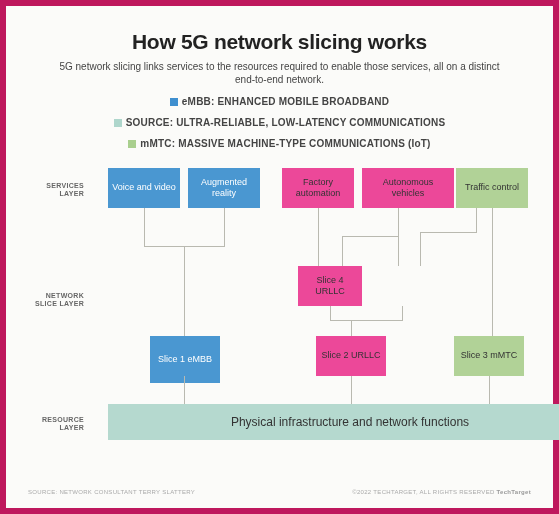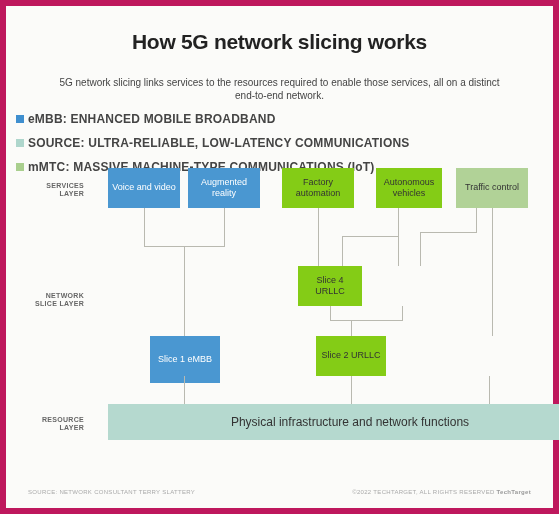--- a/index.html
+++ b/index.html
@@ -1,30 +1,30 @@
 <!DOCTYPE html>
 <html><head>
 <meta charset="utf-8">
 <style>
   * { box-sizing: border-box; margin: 0; padding: 0; }
   body { font-family: Arial, Helvetica, sans-serif; background: #fff; }
   .frame { width: 559px; height: 514px; position: relative; background: #fbfbf9; border: 6px solid #be185d; }
   .inner { position: absolute; inset: 10px; background: #fbfbf9; }
   .title { text-align: center; font-size: 21px; font-weight: 700; color: #222; margin-top: 14px; letter-spacing: -0.3px; }
-  .subtitle { text-align: center; font-size: 10px; color: #444; margin-top: 22px; line-height: 1.3; padding: 0 40px; }
-  .legend { display: flex; justify-content: center; flex-wrap: wrap; gap: 10px 22px; margin-top: 10px; font-size: 12px; font-weight: 600; color: #444; letter-spacing: 0.2px; flex-direction: column; }
+  .subtitle { text-align: center; font-size: 10px; color: #444; margin-top: 6px; line-height: 1.3; padding: 0 40px; }
+  .legend { display: flex; justify-content: center; flex-wrap: wrap; gap: 10px 22px; margin-top: 10px; font-size: 10px; font-weight: 600; color: #444; letter-spacing: 0.2px; }
   .legend-item { display: inline-flex; align-items: center; gap: 4px; }
   .sw { width: 8px; height: 8px; display: inline-block; }
   .sw-blue { background: #3f8fcf; }
   .sw-teal { background: #aed6cc; }
   .sw-green { background: #a9cf8e; }
   .row-label { position: absolute; font-size: 7px; font-weight: 700; color: #666; text-align: right; width: 54px; line-height: 1.2; letter-spacing: 0.3px; }
   .box { position: absolute; display: flex; align-items: center; justify-content: center; text-align: center; font-size: 9px; color: #333; line-height: 1.25; padding: 4px; }
   .b-blue { background: #4a97d1; color: #fff; }
-  .b-teal { background: #84cc16; }
+  .b-teal { background: #ec4899; }
   .b-green { background: #b1d297; }
   .wide { background: #b5d9cf; }
   .line { position: absolute; background: #b9b9b0; }
   .footer { position: absolute; bottom: 3px; left: 12px; right: 12px; display: flex; justify-content: space-between; font-size: 6px; color: #aaa; letter-spacing: 0.3px; }
   .tt { font-weight: 700; color: #999; }
 </style>
 </head>
 <body>
 
 <div class="frame">
@@ -35,40 +35,41 @@
 
     <div class="legend">
       <span class="legend-item">
         <span class="sw sw-blue"></span>
         <span>eMBB: ENHANCED MOBILE BROADBAND</span>
       </span>
       <span class="legend-item">
         <span class="sw sw-teal"></span>
         <span>SOURCE: ULTRA-RELIABLE, LOW-LATENCY COMMUNICATIONS</span>
       </span>
-      <span class="legend-item" style="flex-basis:100%;">
+      <span class="legend-item" style="flex-basis:100%;justify-content:center;">
         <span class="sw sw-green"></span>
         <span>mMTC: MASSIVE MACHINE-TYPE COMMUNICATIONS (IoT)</span>
       </span>
     </div>
 
     <div class="row-label" style="left:14px;top:166px">SERVICES LAYER</div>
     <div class="row-label" style="left:14px;top:276px">NETWORK SLICE LAYER</div>
     <div class="row-label" style="left:14px;top:400px">RESOURCE LAYER</div>
 
     <div class="box b-blue" style="left:92px;top:152px;width:72px;height:40px">Voice and video</div>
     <div class="box b-blue" style="left:172px;top:152px;width:72px;height:40px">Augmented reality</div>
     <div class="box b-teal" style="left:266px;top:152px;width:72px;height:40px">Factory automation</div>
-    <div class="box b-teal" style="left:360px;top:152px;width:66px;height:40px">Autonomous vehicles</div>
+    <div class="box b-teal" style="left:346px;top:152px;width:92px;height:40px">Autonomous vehicles</div>
     <div class="box b-green" style="left:440px;top:152px;width:72px;height:40px">Traffic control</div>
 
     <div class="box b-teal" style="left:282px;top:250px;width:64px;height:40px">Slice 4 URLLC</div>
 
     <div class="box b-blue" style="left:134px;top:320px;width:70px;height:47px">Slice 1 eMBB</div>
     <div class="box b-teal" style="left:300px;top:320px;width:70px;height:40px">Slice 2 URLLC</div>
+    <div class="box b-green" style="left:438px;top:320px;width:70px;height:40px">Slice 3 mMTC</div>
 
     <div class="box wide" style="left:92px;top:388px;width:484px;height:36px;font-size:12px">Physical infrastructure and network functions</div>
 
     <div class="line" style="left:128px;top:192px;width:1px;height:38px"></div>
     <div class="line" style="left:208px;top:192px;width:1px;height:38px"></div>
     <div class="line" style="left:128px;top:230px;width:81px;height:1px"></div>
     <div class="line" style="left:168px;top:230px;width:1px;height:90px"></div>
 
     <div class="line" style="left:302px;top:192px;width:1px;height:58px"></div>
 

